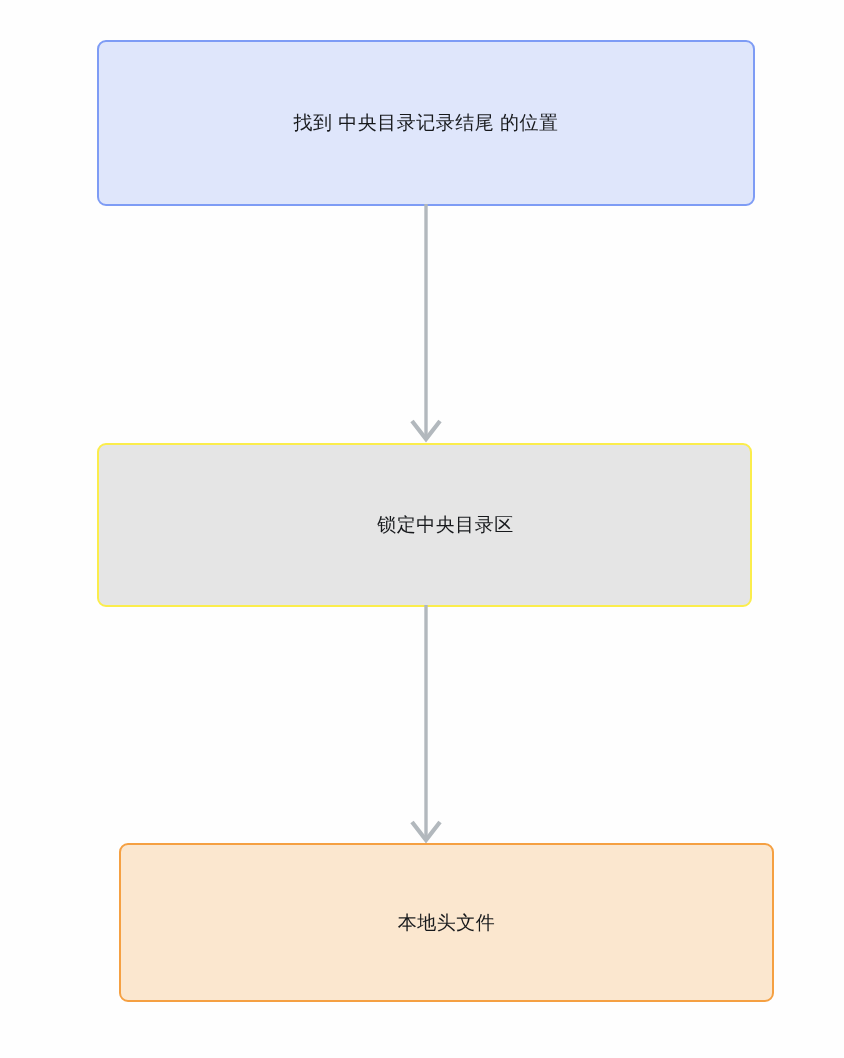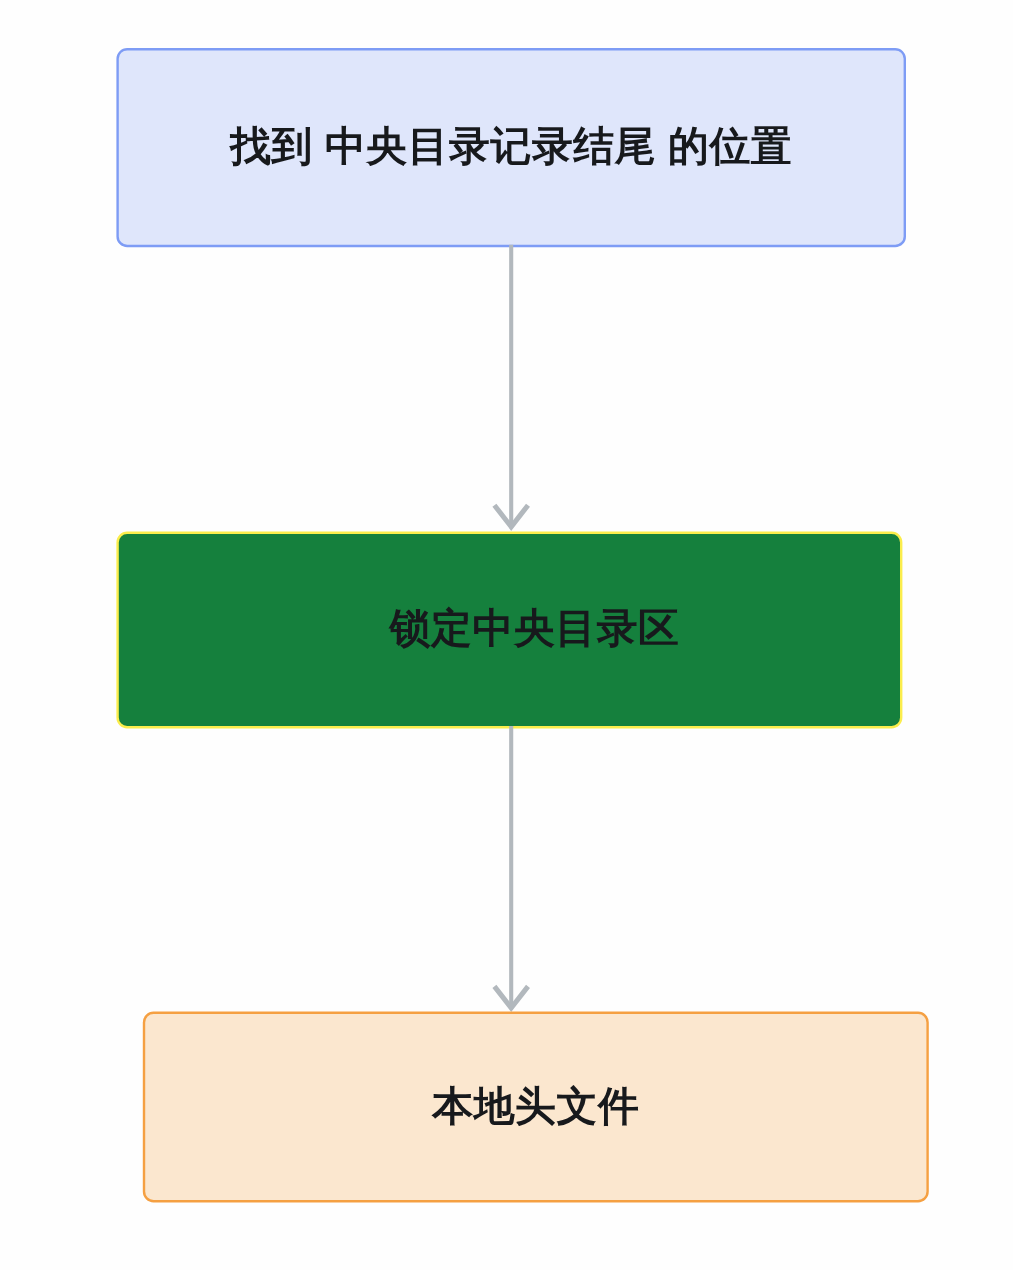--- a/index.html
+++ b/index.html
@@ -26,22 +26,22 @@
     box-sizing: border-box;
     display: flex;
     align-items: center;
     justify-content: center;
     border-radius: 9px;
     border-style: solid;
     border-width: 2.5px;
   }
 
   .node-label {
-    font-size: 34px;
-    font-weight: bold;
+    font-size: 19px;
+    font-weight: normal;
     letter-spacing: 0.5px;
     color: #17191c;
     text-align: center;
     line-height: 1.35;
     white-space: pre;
   }
 
   
   #node-eocd {
     left: 97px;
@@ -51,21 +51,21 @@
     background: #dfe6fb;
     border-color: #7e9cf5;
   }
 
   
   #node-central-dir {
     left: 97px;
     top: 443px;
     width: 655px;
     height: 164px;
-    background: #15803d;
+    background: #e5e5e5;
     border-color: #fbed4c;
     padding-left: 42px;
   }
 
   
   #node-local-header {
     left: 97px;
     top: 843px;
     width: 655px;
     height: 159px;

